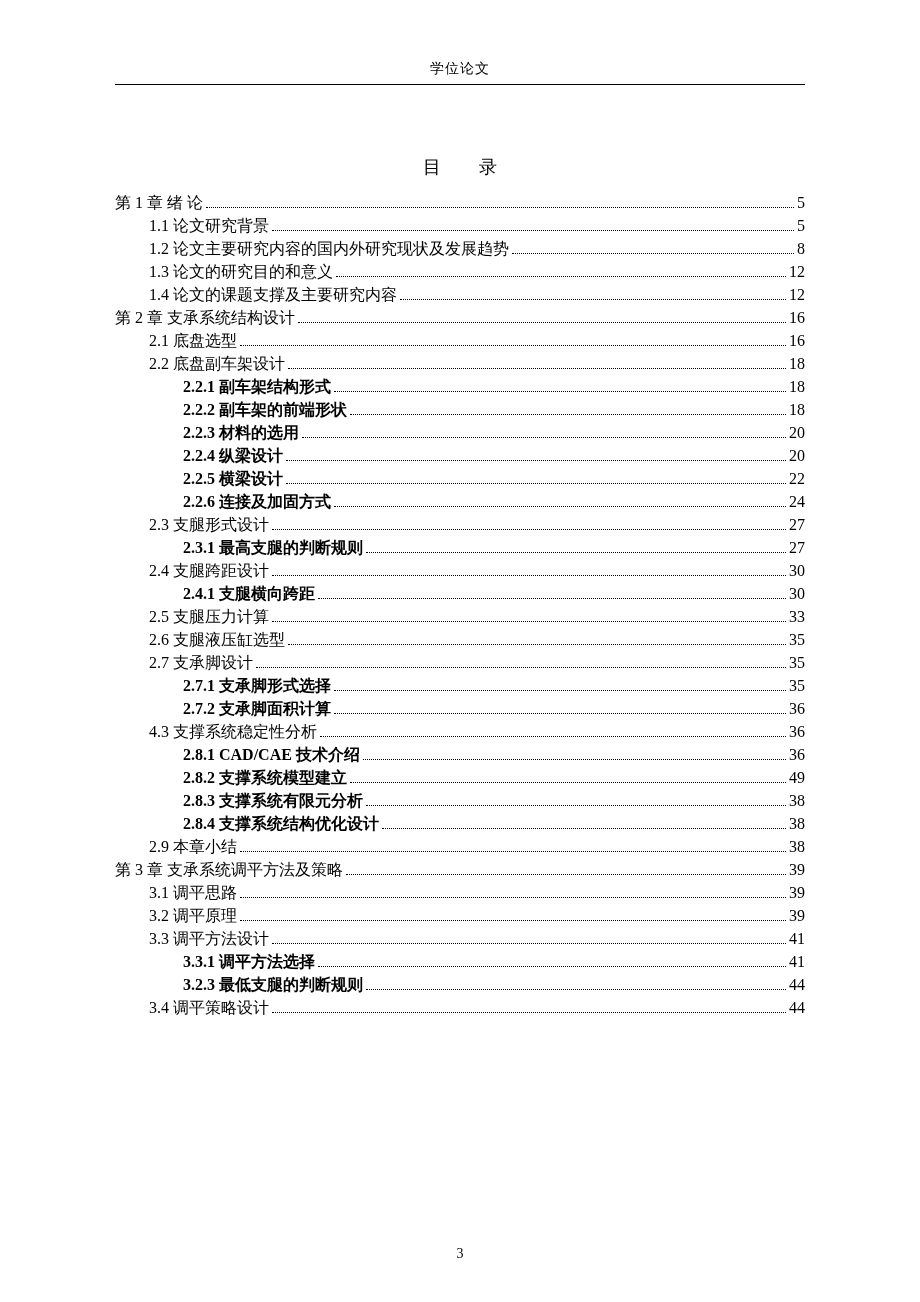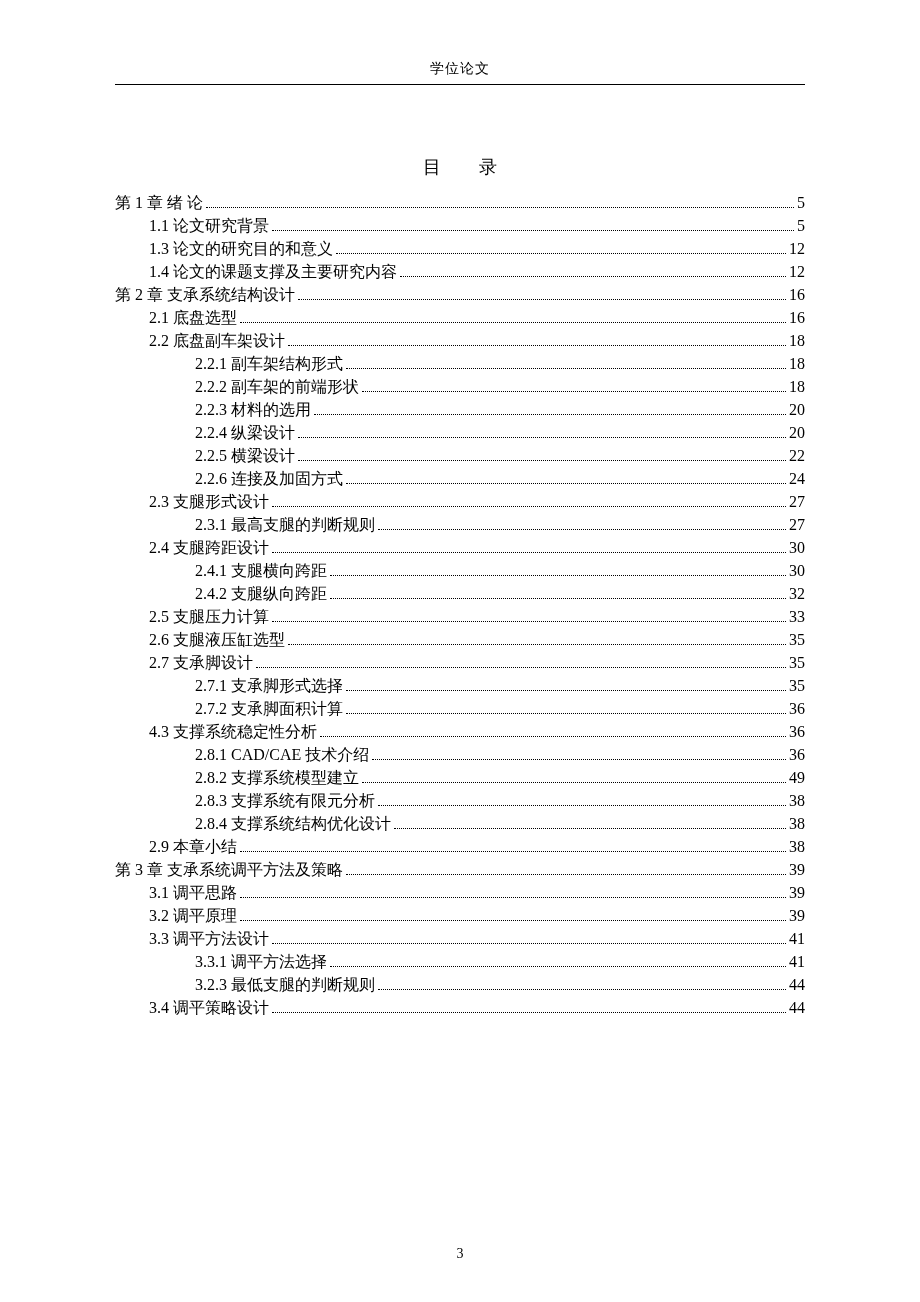--- a/index.html
+++ b/index.html
@@ -40,21 +40,21 @@
   .toc-row {
     display: flex;
     align-items: baseline;
     white-space: nowrap;
     margin: 0;
     padding: 3.5px 0;
   }
   .toc-label {
     flex: 0 0 auto;
   }
-  .toc-label.bold { font-weight: normal; margin-left: 12px; }
+  .toc-label.bold { font-weight: bold; }
   .dots {
     flex: 1 1 auto;
     border-bottom: 1.5px dotted #000;
     margin: 0 3px 3px 3px;
     height: 0.65em;
   }
   .toc-page {
     flex: 0 0 auto;
     font-family: "Times New Roman", serif;
   }
@@ -84,20 +84,25 @@
         <span class="toc-label">第 1 章  绪  论</span>
         <span class="dots"></span>
         <span class="toc-page">5</span>
       </div>
       <div class="toc-row lvl1">
         <span class="toc-label">1.1  论文研究背景</span>
         <span class="dots"></span>
         <span class="toc-page">5</span>
       </div>
       <div class="toc-row lvl1">
+        <span class="toc-label">1.2  论文主要研究内容的国内外研究现状及发展趋势</span>
+        <span class="dots"></span>
+        <span class="toc-page">8</span>
+      </div>
+      <div class="toc-row lvl1">
         <span class="toc-label">1.3  论文的研究目的和意义</span>
         <span class="dots"></span>
         <span class="toc-page">12</span>
       </div>
       <div class="toc-row lvl1">
         <span class="toc-label">1.4  论文的课题支撑及主要研究内容</span>
         <span class="dots"></span>
         <span class="toc-page">12</span>
       </div>
       <div class="toc-row lvl0">
@@ -158,25 +163,20 @@
       <div class="toc-row lvl1">
         <span class="toc-label">2.4 支腿跨距设计</span>
         <span class="dots"></span>
         <span class="toc-page">30</span>
       </div>
       <div class="toc-row lvl2">
         <span class="toc-label bold">2.4.1 支腿横向跨距</span>
         <span class="dots"></span>
         <span class="toc-page">30</span>
       </div>
-      <div class="toc-row lvl2">
-        <span class="toc-label bold">2.4.2 支腿纵向跨距</span>
-        <span class="dots"></span>
-        <span class="toc-page">32</span>
-      </div>
       <div class="toc-row lvl1">
         <span class="toc-label">2.5 支腿压力计算</span>
         <span class="dots"></span>
         <span class="toc-page">33</span>
       </div>
       <div class="toc-row lvl1">
         <span class="toc-label">2.6 支腿液压缸选型</span>
         <span class="dots"></span>
         <span class="toc-page">35</span>
       </div>

